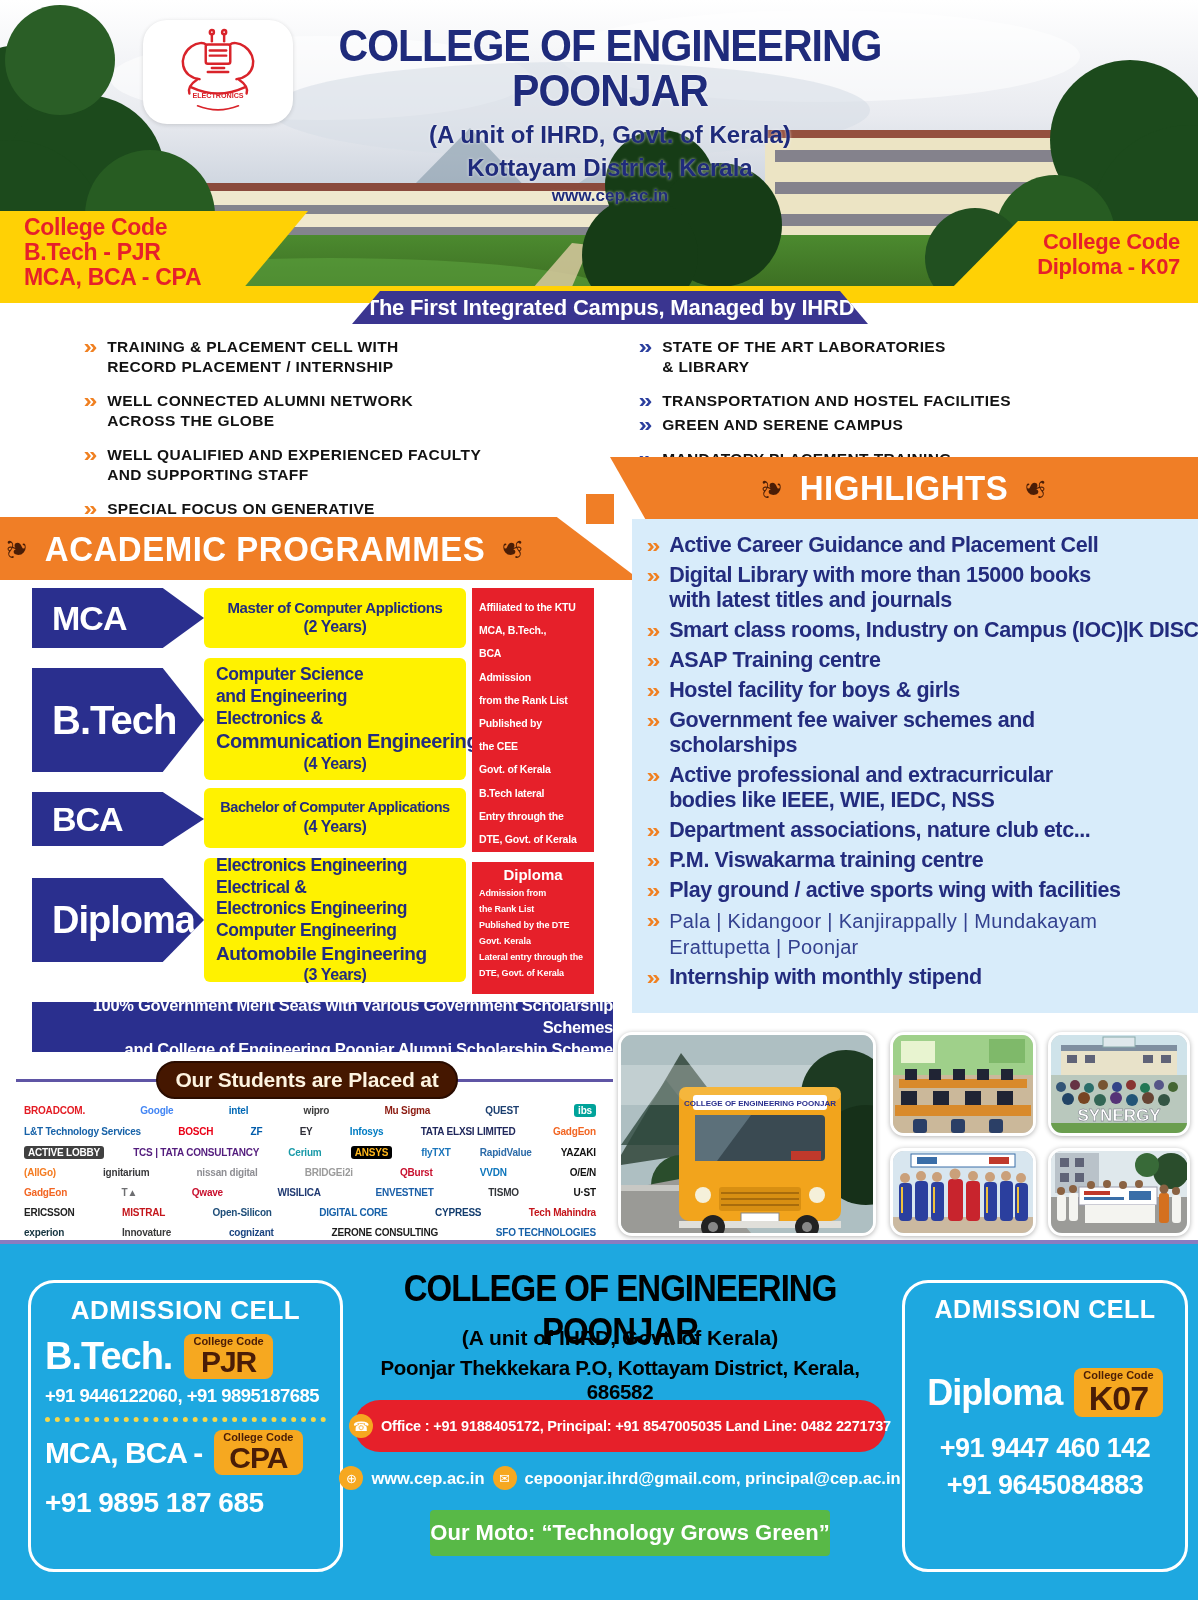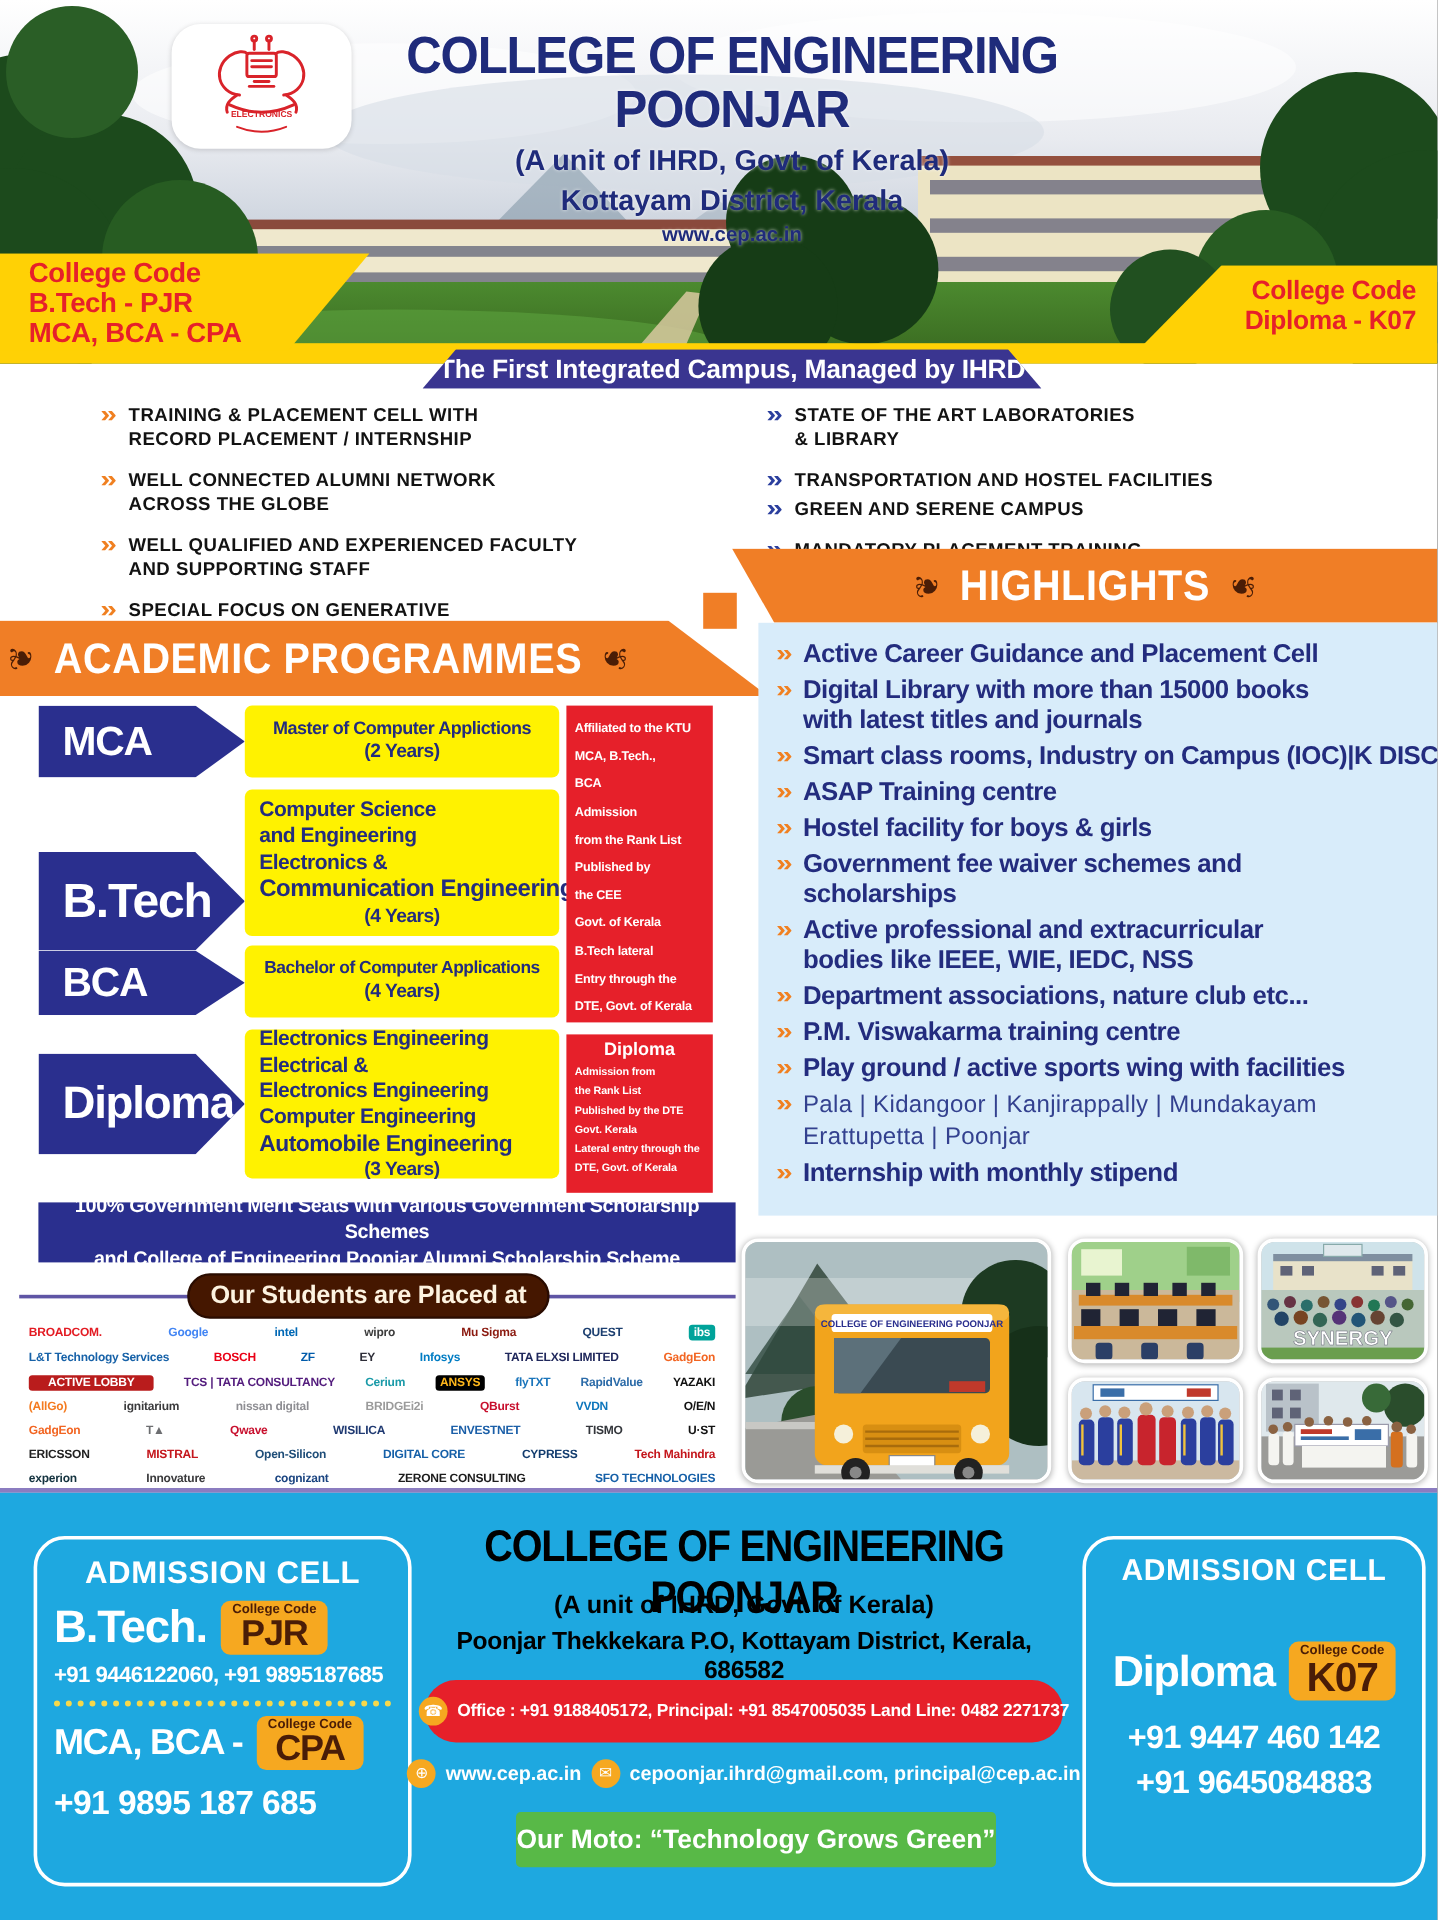--- a/index.html
+++ b/index.html
@@ -46,21 +46,21 @@
   .pline{font-weight:700;color:#232C7E;line-height:1.24;letter-spacing:-0.4px;white-space:nowrap;}
   .pcenter .pline{text-align:center;}
   .pyear{text-align:center !important;}
   .redbox{position:absolute;left:472px;width:122px;background:#E6202A;color:#fff;padding:8px 7px;}
   #ktu-box{top:588px;height:264px;}
   .rline{font-size:10.5px;font-weight:800;line-height:23.2px;letter-spacing:-0.2px;white-space:nowrap;}
   #dip-box{top:862px;height:132px;padding-top:4px;}
   .rtitle{text-align:center;font-size:15px;font-weight:800;margin-bottom:2px;}
   .rline2{font-size:9px;font-weight:800;line-height:16px;letter-spacing:-0.1px;white-space:nowrap;}
   .merit{position:absolute;left:32px;top:1002px;width:581px;height:50px;background:#2A2F8E;color:#fff;display:flex;flex-direction:column;justify-content:center;text-align:center;}
-  .merit div{font-size:16.5px;font-weight:800;line-height:22px;letter-spacing:-0.3px;}
+  .merit div{font-size:16.5px;font-weight:800;line-height:22px;letter-spacing:-0.3px;text-align:right;}
 
   
   .hl-head{position:absolute;left:610px;top:457px;width:588px;height:62px;background:#F07E26;clip-path:polygon(0 0,100% 0,100% 100%,6% 100%);display:flex;align-items:center;justify-content:center;gap:16px;}
   .hl-box{position:absolute;left:632px;top:519px;width:566px;height:494px;background:#D8ECFA;padding:14px 8px 0 16px;}
   .hl{display:flex;gap:10px;margin-bottom:5px;}
   .ha{color:#F08021;font-weight:900;font-size:20px;line-height:25px;transform:scaleX(1.25);}
   .hline{font-size:21.5px;font-weight:800;color:#232C7E;line-height:25px;letter-spacing:-0.4px;white-space:nowrap;}
   .hsub{font-size:20px;font-weight:400;color:#33418f;line-height:26px;letter-spacing:.3px;white-space:nowrap;}
 
   
@@ -274,21 +274,21 @@
     <span class="orn r">❦</span>
   </div>
   <div id="prog-rows">
       <div class="parrow" style="top: 588px; height: 60px;">
         <span class="plabel" style="font-size: 34px;">MCA</span>
       </div>
       <div class="pyellow pcenter" style="top: 588px; height: 60px;">
         <div class="pline" style="font-size: 15px;">Master of Computer Applictions</div>
         <div class="pline pyear" style="font-size: 16px;">(2 Years)</div>
       </div>
-      <div class="parrow" style="top: 668px; height: 82px; margin-top: 42px;">
+      <div class="parrow" style="top: 668px; height: 104px;">
         <span class="plabel" style="font-size: 40px;">B.Tech</span>
       </div>
       <div class="pyellow" style="top: 658px; height: 122px;">
         <div class="pline" style="font-size: 17.5px;">Computer Science</div>
         <div class="pline" style="font-size: 17.5px;">and Engineering</div>
         <div class="pline" style="font-size: 17.5px;">Electronics &amp;</div>
         <div class="pline" style="font-size: 20px;">Communication Engineering</div>
         <div class="pline pyear" style="font-size: 16px;">(4 Years)</div>
       </div>
       <div class="parrow" style="top: 792px; height: 54px;">
@@ -442,21 +442,21 @@
       <div class="lrow">
         <span class="logo" style="color: rgb(23, 98, 168);">L&amp;T Technology Services</span>
         <span class="logo" style="color: rgb(234, 0, 22);">BOSCH</span>
         <span class="logo" style="color: rgb(0, 91, 170);">ZF</span>
         <span class="logo" style="color: rgb(46, 46, 56);">EY</span>
         <span class="logo" style="color: rgb(0, 124, 195);">Infosys</span>
         <span class="logo" style="color: rgb(32, 40, 92);">TATA ELXSI LIMITED</span>
         <span class="logo" style="color: rgb(242, 101, 34);">GadgEon</span>
       </div>
       <div class="lrow">
-        <span class="logo" style="color: rgb(255, 255, 255); background: #b91c1c; padding: 1px 16px; border-radius: 3px;">ACTIVE LOBBY</span>
+        <span class="logo" style="color: rgb(255, 255, 255); background: #404040; padding: 1px 4px; border-radius: 3px;">ACTIVE LOBBY</span>
         <span class="logo" style="color: rgb(83, 28, 125);">TCS | TATA CONSULTANCY</span>
         <span class="logo" style="color: rgb(26, 154, 168);">Cerium</span>
         <span class="logo" style="color: rgb(255, 183, 27); background: rgb(0, 0, 0); padding: 1px 4px; border-radius: 3px;">ANSYS</span>
         <span class="logo" style="color: rgb(27, 117, 187);">flyTXT</span>
         <span class="logo" style="color: rgb(44, 107, 168);">RapidValue</span>
         <span class="logo" style="color: rgb(17, 17, 17);">YAZAKI</span>
       </div>
       <div class="lrow">
         <span class="logo" style="color: rgb(244, 123, 32);">(AllGo)</span>
         <span class="logo" style="color: rgb(58, 58, 60);">ignitarium</span>

